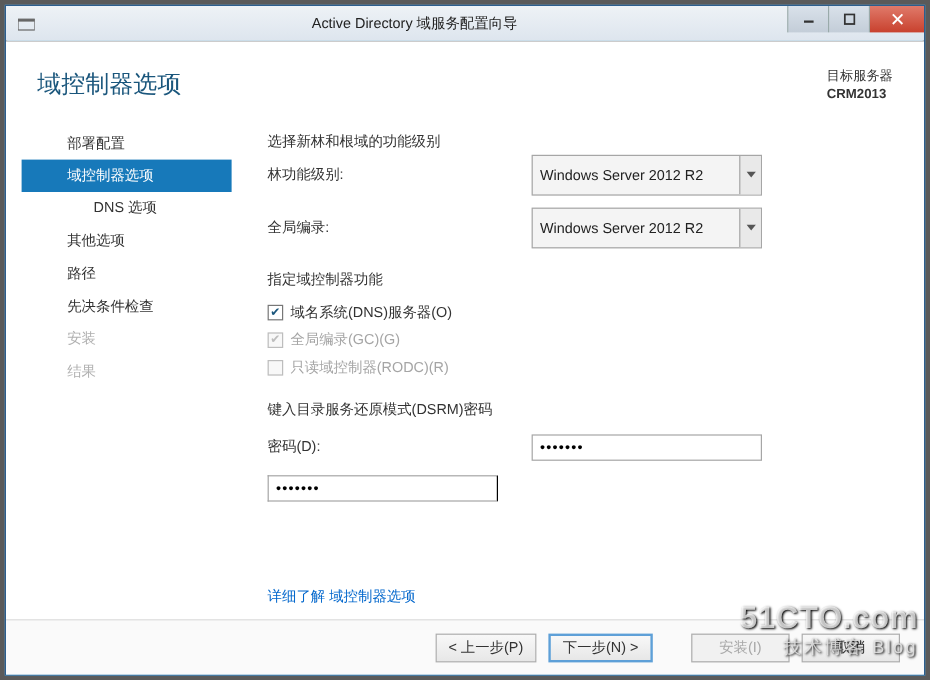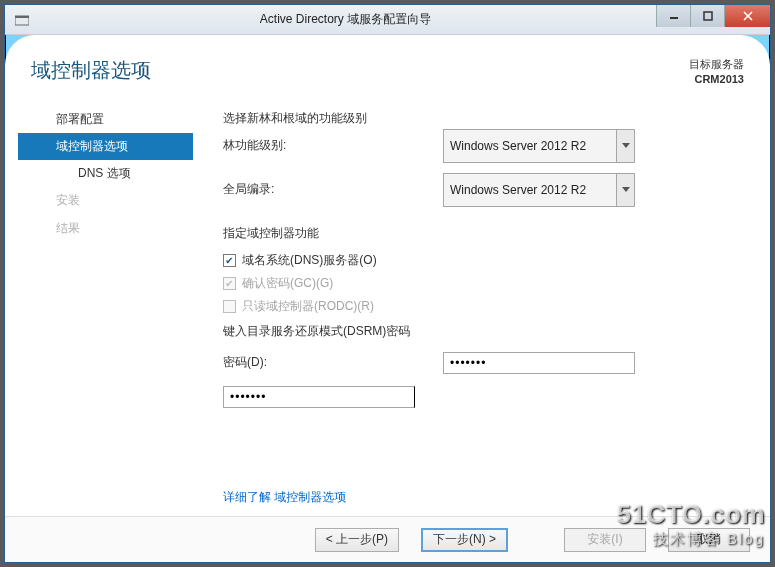--- a/index.html
+++ b/index.html
@@ -5,49 +5,49 @@
   * { margin: 0; padding: 0; box-sizing: border-box; font-family: "Microsoft YaHei", "Segoe UI", sans-serif; }
   body { background: #5a5a5a; width: 775px; height: 567px; position: relative; overflow: hidden; }
   .window { position: absolute; left: 4px; top: 4px; width: 767px; height: 559px; background: #7dd3fc; border: 1px solid #2c5e8e; box-shadow: 0 0 0 1px #000 inset; }
   .titlebar { height: 30px; background: linear-gradient(#eef2f6,#dde5ee); border-bottom: 1px solid #ccc; display: flex; align-items: center; position: relative; }
   .titlebar .sysicon { width: 26px; height: 26px; margin-left: 4px; display: flex; align-items: center; justify-content: center; color: #555; font-size: 13px; }
   .titlebar .title { flex: 1; text-align: center; font-size: 12px; color: #222; }
   .winbtns { display: flex; height: 100%; }
   .winbtn { width: 34px; height: 22px; margin-top: 0; border-left: 1px solid #9aa; display: flex; align-items: center; justify-content: center; background: linear-gradient(#d9e1ea,#c3cdd8); }
   .winbtn.close { background: linear-gradient(#e07a6a,#c8412e); color: #fff; width: 46px; }
   .winbtn svg { display: block; }
-  .content { position: absolute; top: 30px; bottom: 0; left: 0; right: 0; background: #fff; border-radius: 30px; }
+  .content { position: absolute; top: 30px; bottom: 0; left: 0; right: 0; background: #fff; }
   .pageheader { display: flex; justify-content: space-between; padding: 22px 26px 8px 26px; }
   .pagetitle { font-size: 20px; color: #1a567c; font-weight: 400; }
-  .targetlabel { font-size: 11px; color: #333; text-align: right; line-height: 1.4; }
+  .targetlabel { font-size: 11px; color: #333; line-height: 1.4; }
   .targetlabel .tname { font-weight: 600; }
   .body { display: flex; padding: 0 0 0 0; }
   .sidebar { width: 188px; padding-top: 10px; }
   .sidebar .step { font-size: 12px; color: #333; padding: 4px 0 4px 38px; cursor: default; line-height: 1.6; margin-left: 13px; }
   .sidebar .step.sub { padding-left: 60px; color: #333; }
   .sidebar .step.active { background: #1779ba; color: #fff; }
   .sidebar .step.disabled { color: #b0b0b0; }
   .main { flex: 1; padding: 10px 30px 0 30px; font-size: 12px; color: #333; }
   .sectionlabel { margin-bottom: 2px; margin-top: 4px; }
   .row { display: flex; align-items: center; margin-bottom: 10px; }
   .row .lbl { width: 220px; }
   .combo { flex: 0 0 192px; height: 34px; border: 1px solid #a6a6a6; display: flex; align-items: center; background: #f4f4f4; position: relative; }
   .combo .comboval { flex: 1; padding: 0 6px; font-size: 12px; color: #222; }
   .combo .combodrop { width: 18px; height: 100%; border-left: 1px solid #a6a6a6; display: flex; align-items: center; justify-content: center; background: #e9e9e9; }
   .sectionlabel2 { margin-top: 18px; margin-bottom: 10px; }
   .cbrow { display: flex; align-items: center; gap: 6px; margin-bottom: 6px; padding-left: 0; }
   .cb { width: 13px; height: 13px; border: 1px solid #777; display: inline-flex; align-items: center; justify-content: center; background: #fff; font-size: 10px; color: #1a567c; }
   .cb.disabled { border-color: #bdbdbd; color: #bdbdbd; background: #f8f8f8; }
   .cblabel.disabled { color: #a5a5a5; }
-  .pwdlabel { margin-top: 8px; margin-bottom: 12px; }
+  .pwdlabel { margin-top: 18px; margin-bottom: 12px; }
   .inputrow { display: flex; align-items: center; margin-bottom: 12px; }
   .inputrow .lbl { width: 220px; }
   .pwdinput { flex: 0 0 192px; height: 22px; border: 1px solid #a6a6a6; padding: 0 6px; font-size: 12px; font-family: inherit; letter-spacing: 1px; }
   .link { color: #0066cc; font-size: 12px; position: absolute; left: 218px; bottom: 56px; cursor: pointer; }
-  .footer { position: absolute; left: 0; right: 0; bottom: 0; height: 46px; border-top: 1px solid #ddd; display: flex; align-items: center; justify-content: flex-end; padding-right: 20px; gap: 22px; background: #fafafa; }
+  .footer { position: absolute; left: 0; right: 0; bottom: 0; height: 46px; border-top: 1px solid #ddd; display: flex; align-items: center; justify-content: flex-end; padding-right: 20px; gap: 10px; background: #fafafa; }
   .btn { min-width: 82px; height: 24px; border: 1px solid #adadad; background: linear-gradient(#f8f8f8,#e7e7e7); font-size: 12px; color: #333; display: inline-flex; align-items: center; justify-content: center; padding: 0 10px; }
   .btn.primary { border: 2px solid #5ea0d8; text-align: right; }
   .btn.disabled { color: #a8a8a8; background: #f1f1f1; }
   .watermark { position: absolute; right: 10px; bottom: 18px; color: rgba(255,255,255,0.75); font-family: Arial; font-weight: 700; font-size: 26px; text-shadow: 1px 1px 2px #000; pointer-events: none; letter-spacing: 0.5px; }
   .watermark .sub { font-size: 15px; font-weight: 400; color: rgba(230,230,230,0.85); display: block; letter-spacing: 2px; text-align: right; }
   .caret-blink { border-right: 1px solid #000; animation: none; }
 </style>
 </head>
 <body>
 
@@ -87,20 +87,23 @@
         <div>目标服务器</div>
         <div class="tname">CRM2013</div>
       </div>
     </div>
 
     <div class="body">
       <div class="sidebar">
         <div class="step">部署配置</div>
         <div class="step active">域控制器选项</div>
         <div class="step sub">DNS 选项</div>
+        <div class="step">其他选项</div>
+        <div class="step">路径</div>
+        <div class="step">先决条件检查</div>
         <div class="step disabled">安装</div>
         <div class="step disabled">结果</div>
       </div>
 
       <div class="main">
         <div class="sectionlabel">选择新林和根域的功能级别</div>
 
         <div class="row">
           <div class="lbl">林功能级别:</div>
           <div class="combo">
@@ -126,21 +129,21 @@
         </div>
 
         <div class="sectionlabel2">指定域控制器功能</div>
 
         <div class="cbrow">
           <span class="cb">✔</span>
           <span class="cblabel">域名系统(DNS)服务器(O)</span>
         </div>
         <div class="cbrow">
           <span class="cb disabled">✔</span>
-          <span class="cblabel disabled">确认密码(GC)(G)</span>
+          <span class="cblabel disabled">全局编录(GC)(G)</span>
         </div>
         <div class="cbrow">
           <span class="cb disabled"></span>
           <span class="cblabel disabled">只读域控制器(RODC)(R)</span>
         </div>
 
         <div class="pwdlabel">键入目录服务还原模式(DSRM)密码</div>
 
         <div class="inputrow">
           <div class="lbl">密码(D):</div>

